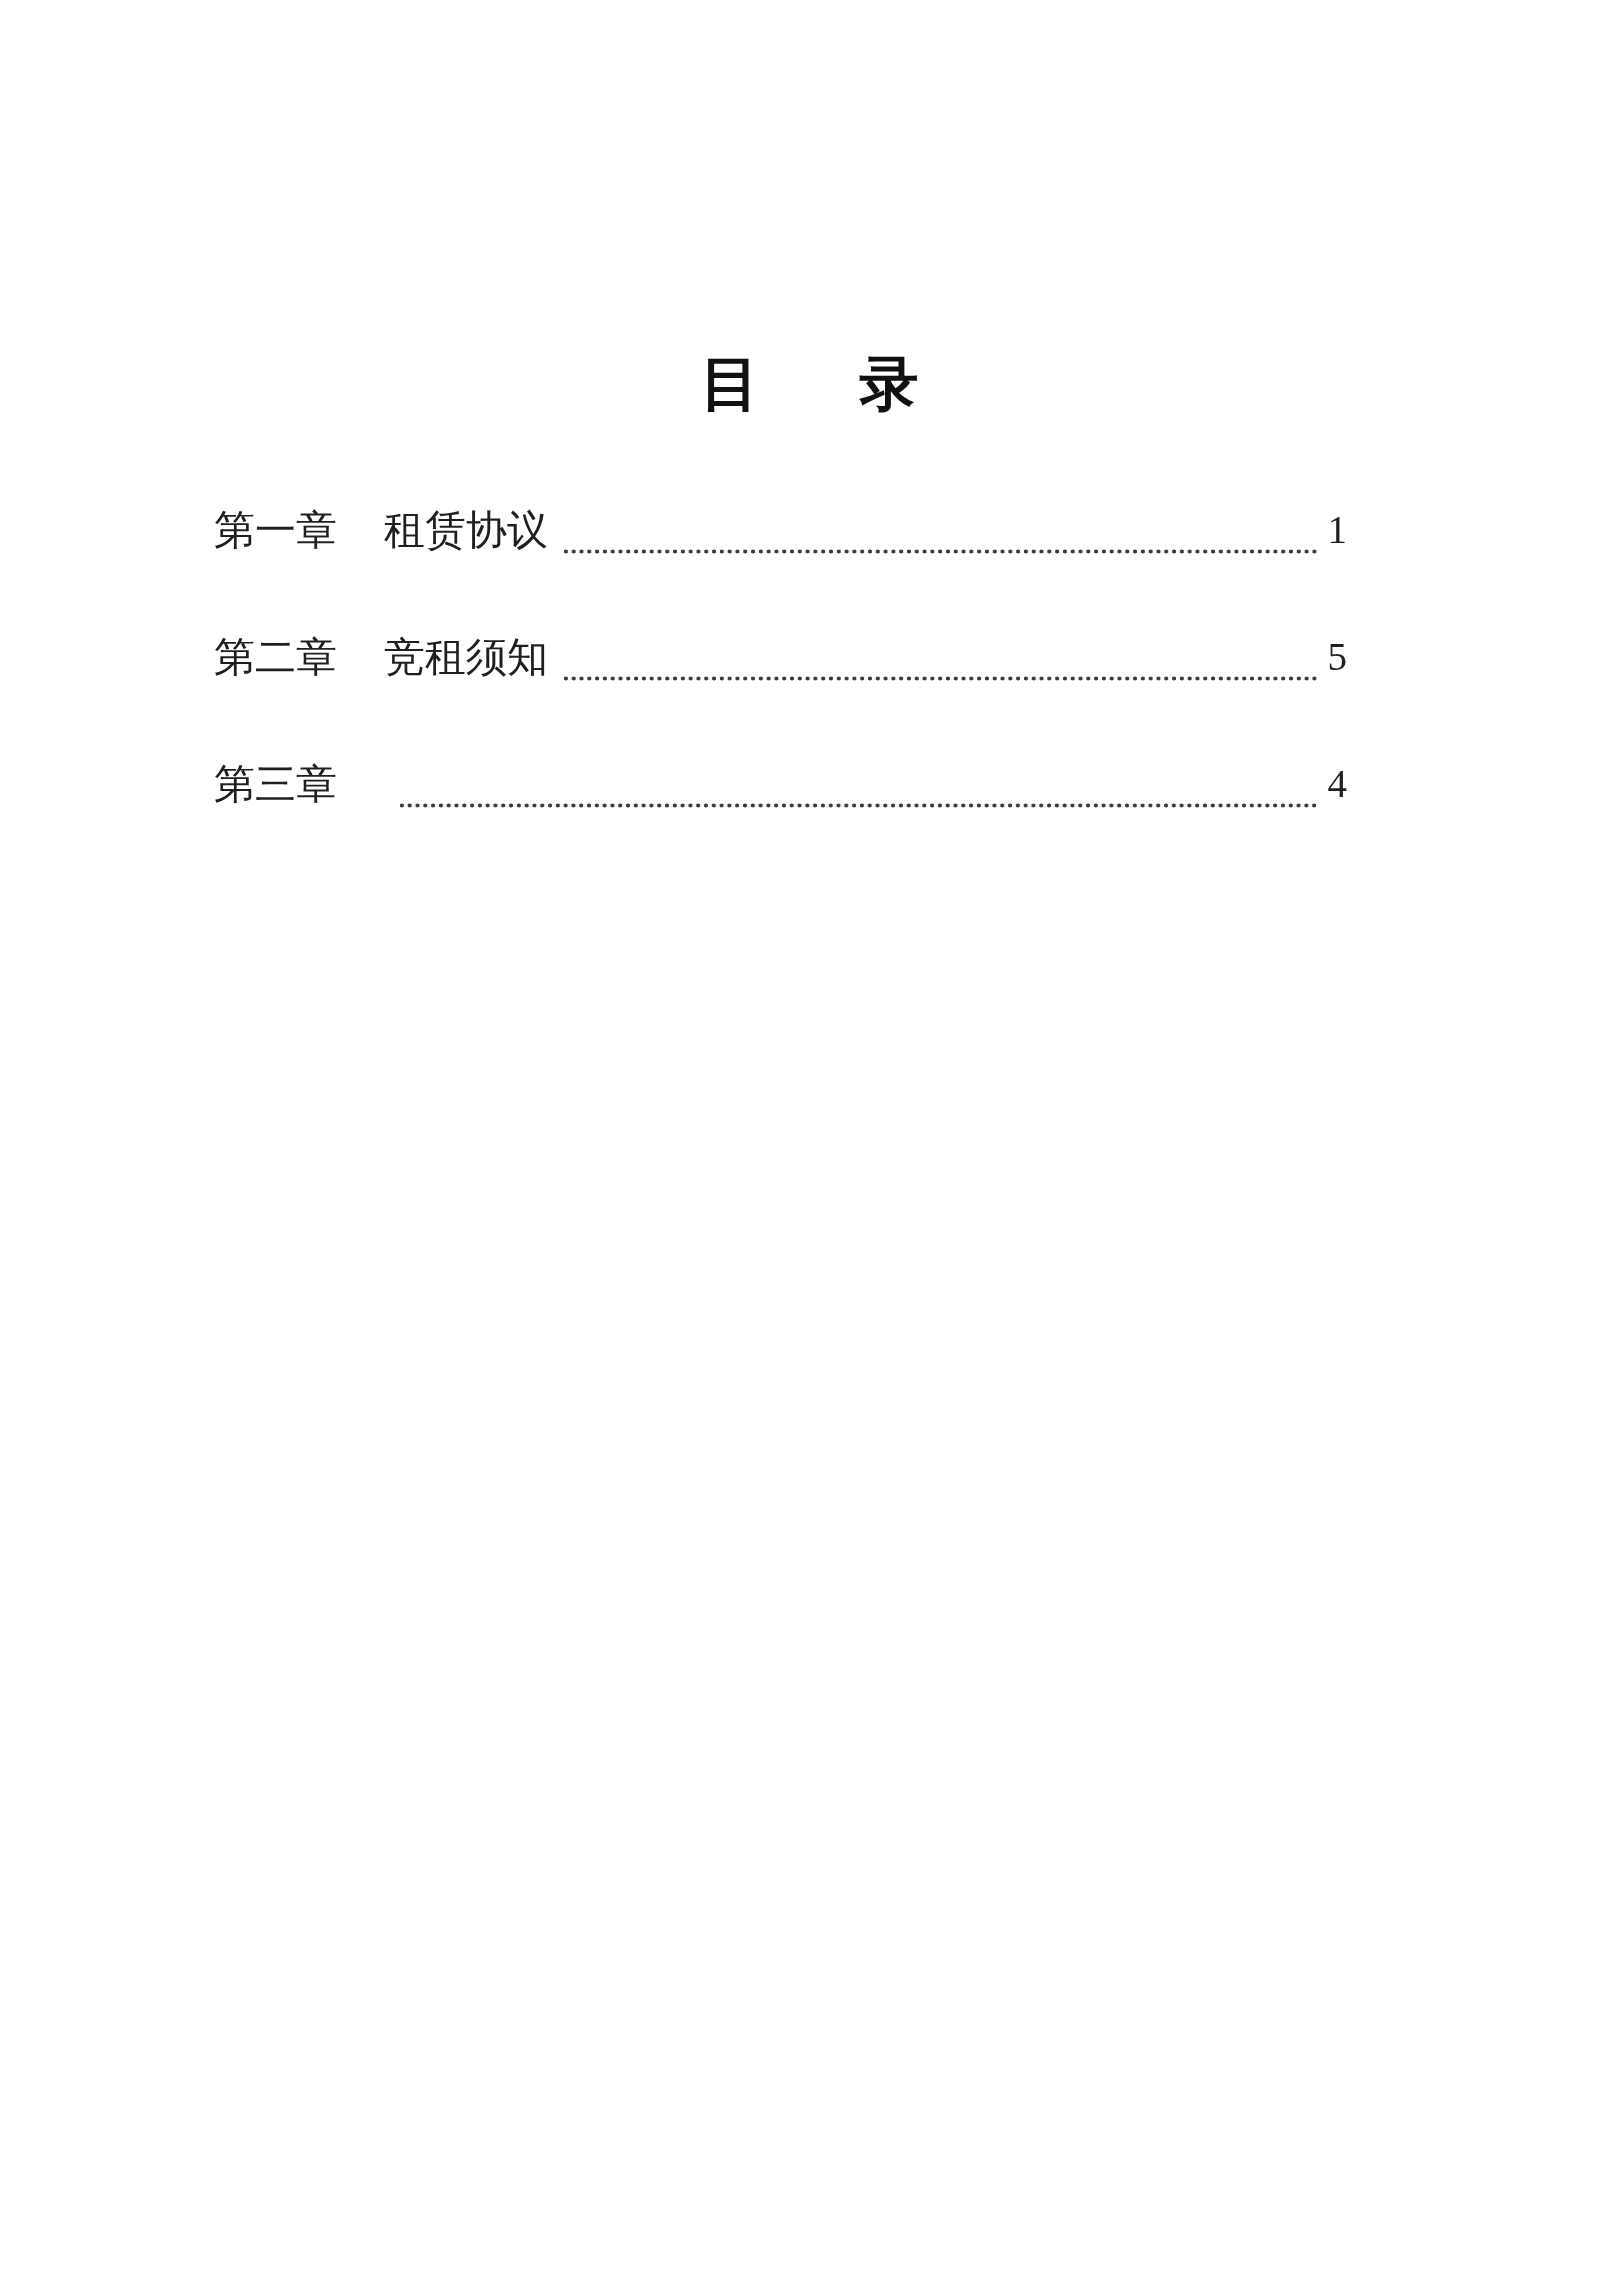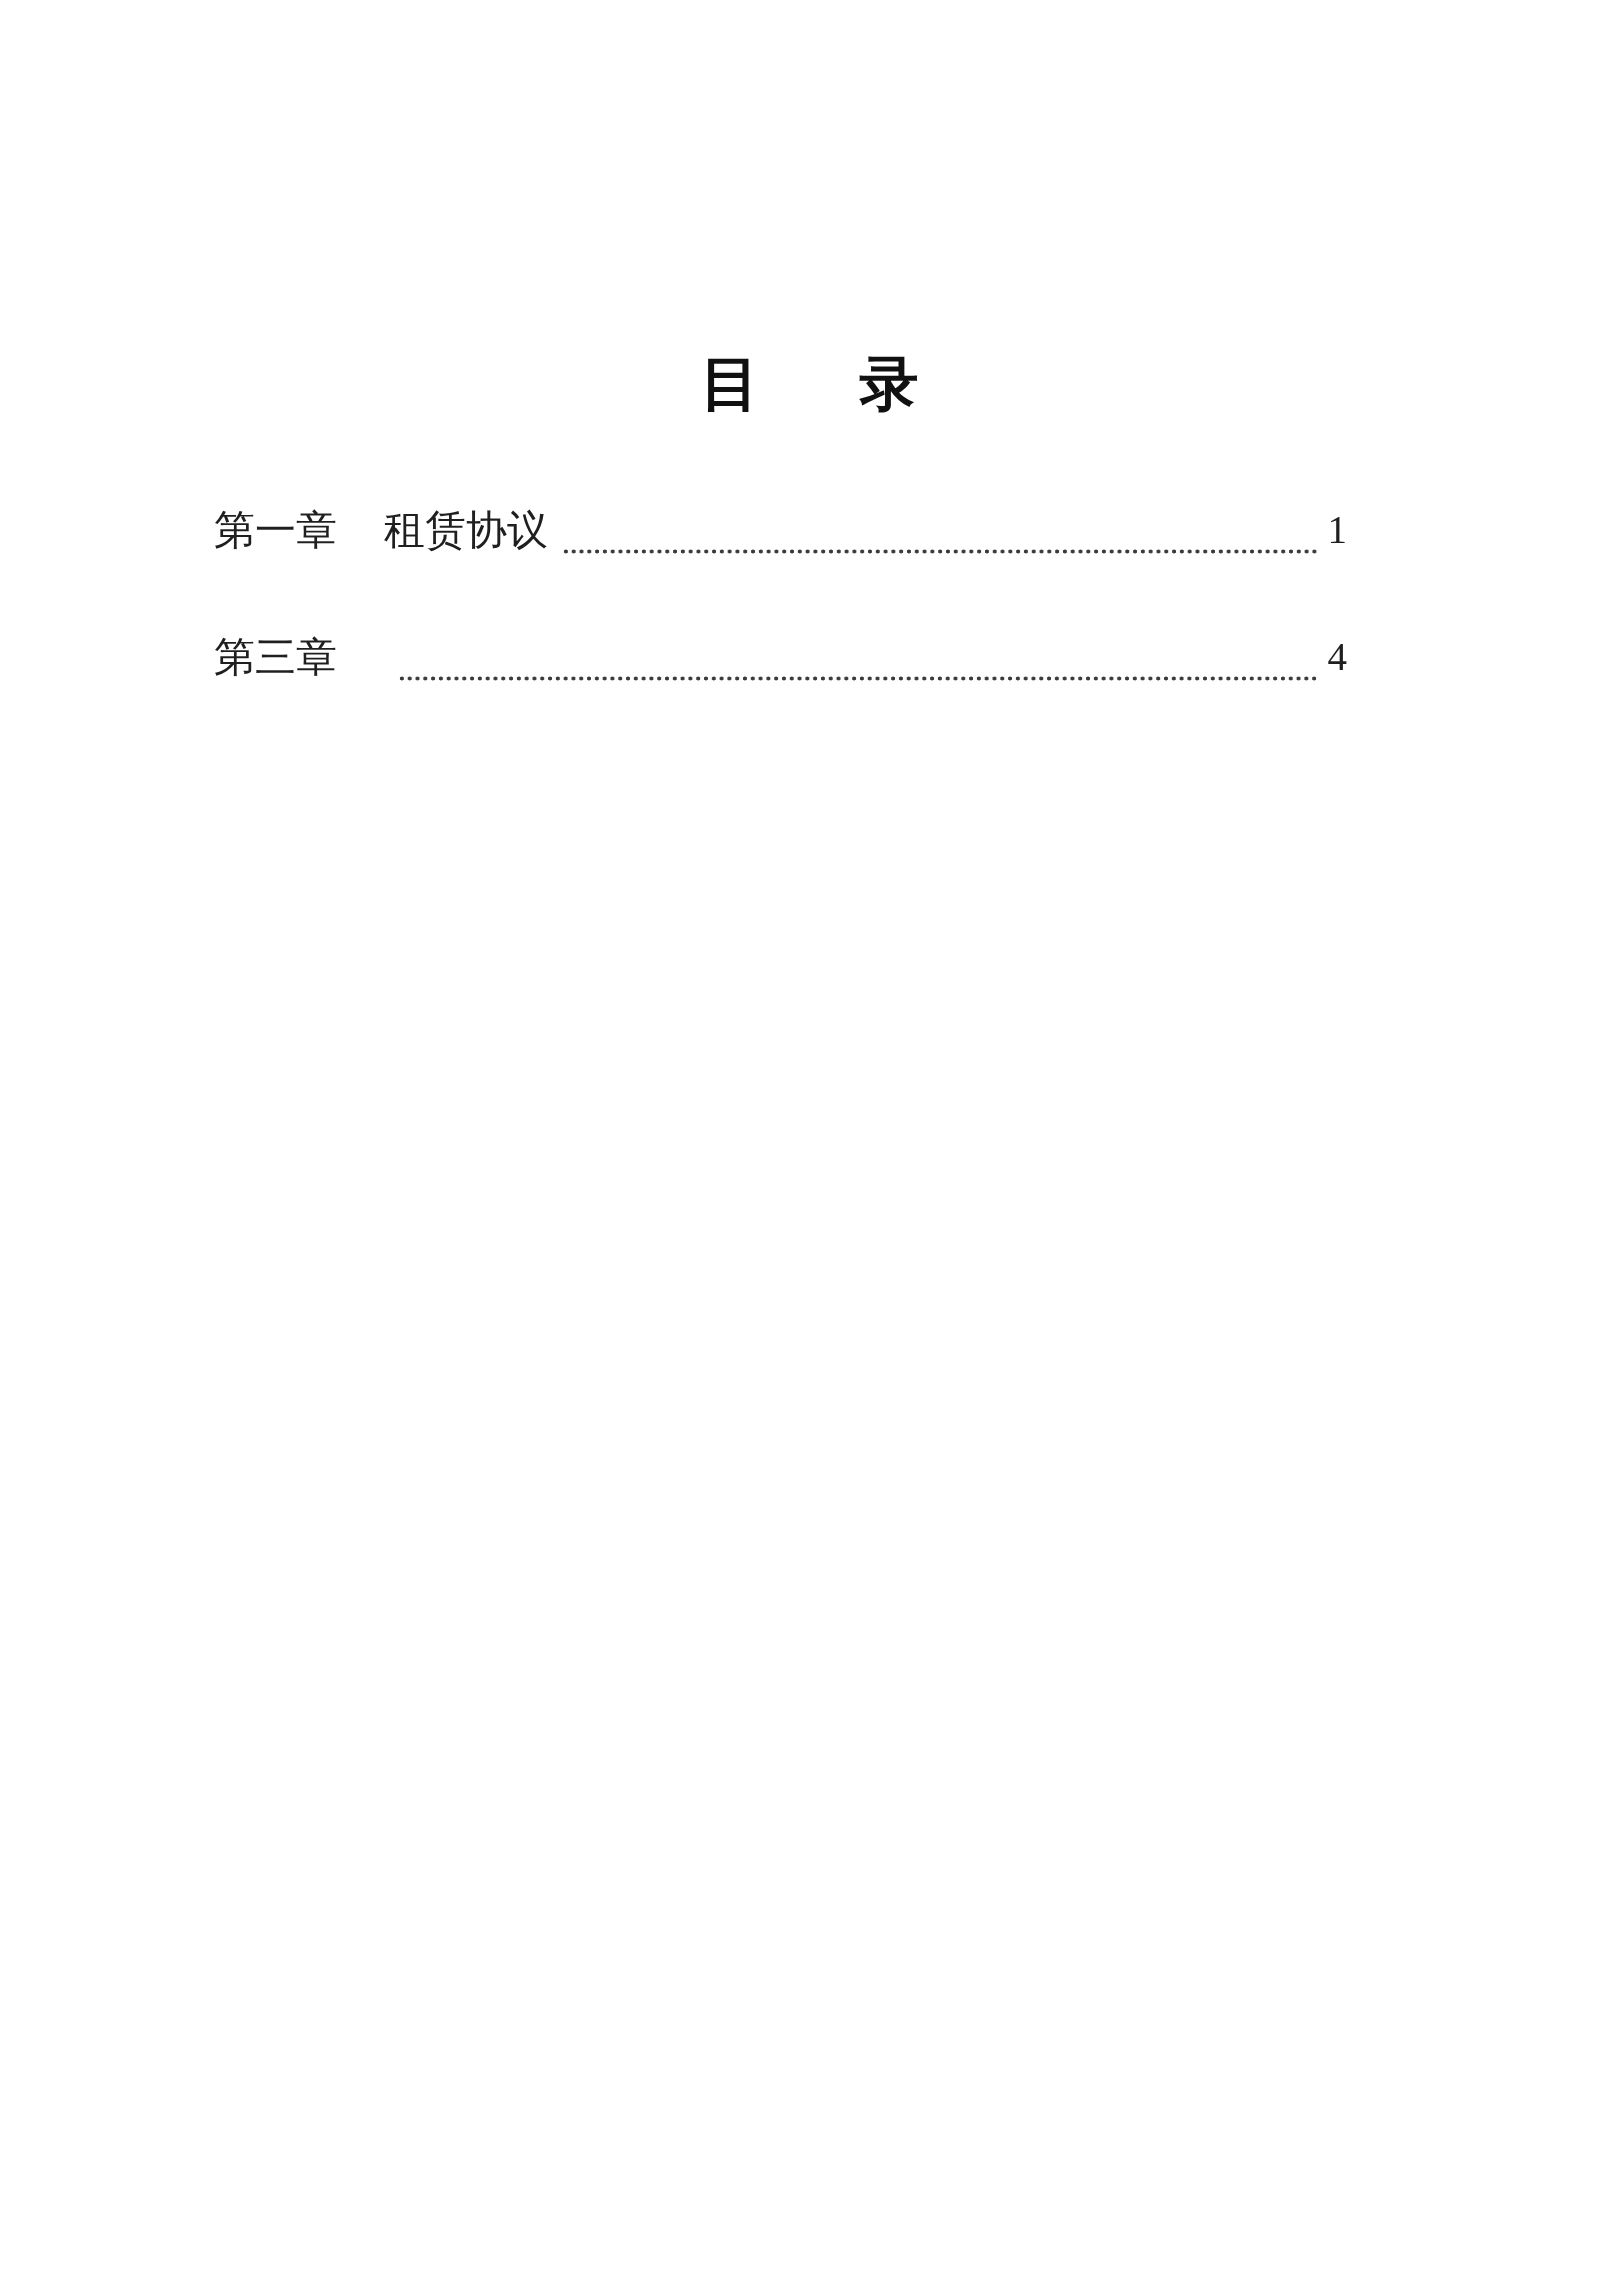--- a/index.html
+++ b/index.html
@@ -79,20 +79,26 @@
 
   <div class="toc">
 
     <div class="toc-row">
       <span class="toc-chapter">第一章</span>
       <span class="toc-title">租赁协议</span>
       <span class="toc-leader"></span>
       <span class="toc-page-num">1</span>
     </div>
 
+    <div class="toc-row">
+      <span class="toc-chapter">第二章</span>
+      <span class="toc-title">竞租须知</span>
+      <span class="toc-leader"></span>
+      <span class="toc-page-num">5</span>
+    </div>
 
     <div class="toc-row">
       <span class="toc-chapter">第三章</span>
       <span class="toc-leader"></span>
       <span class="toc-page-num">4</span>
     </div>
 
 
   </div>
 </div>

